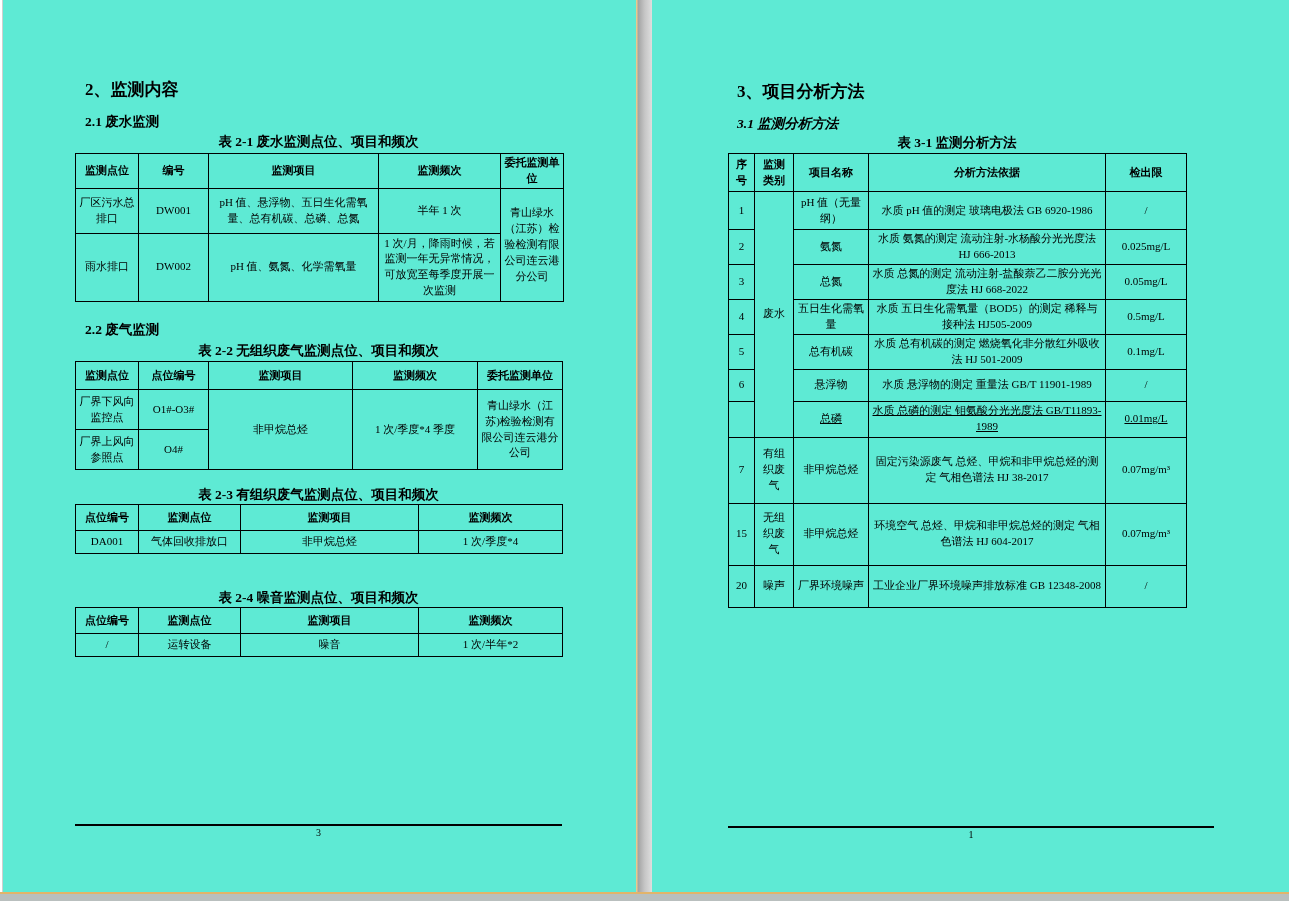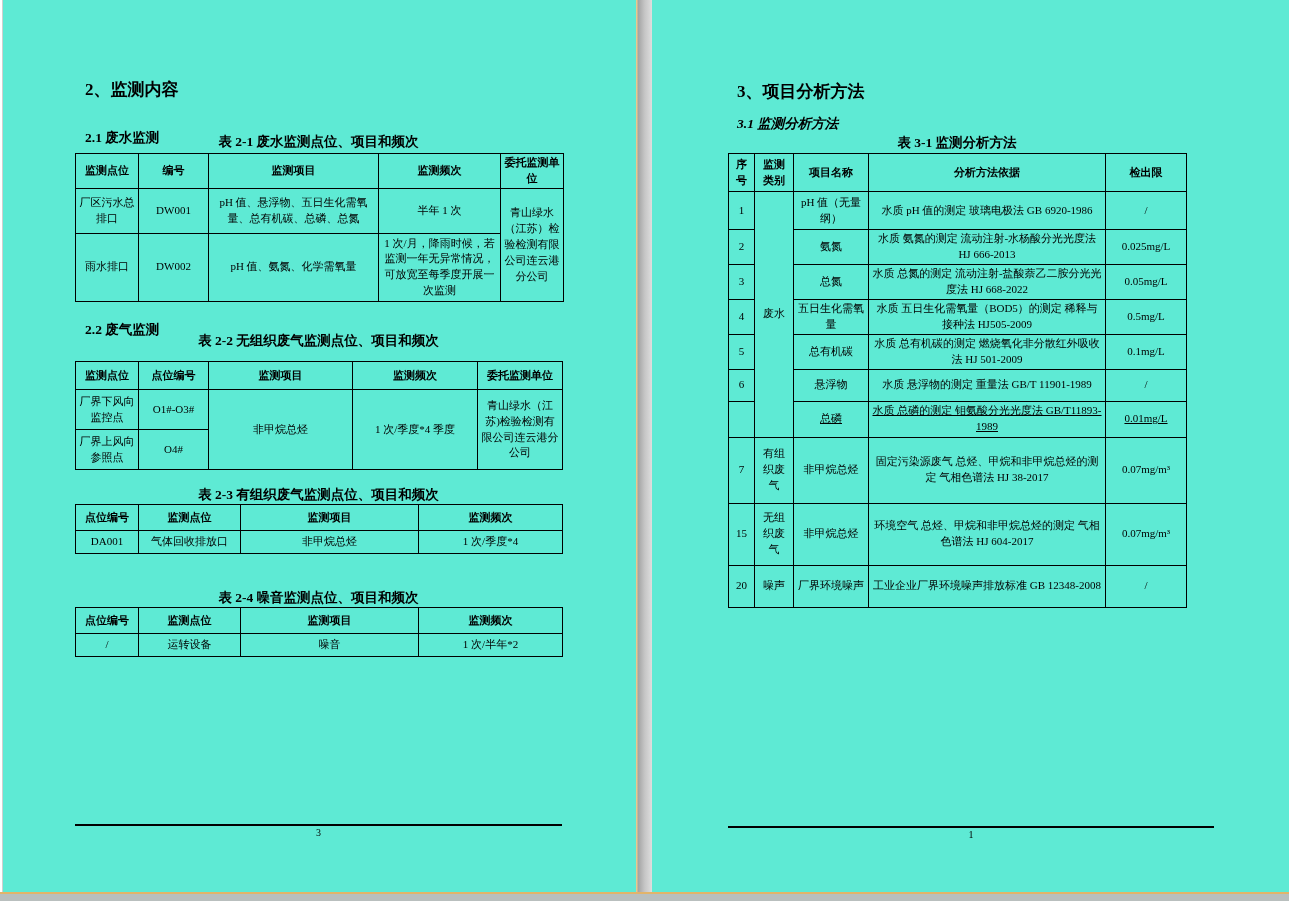--- a/index.html
+++ b/index.html
@@ -30,21 +30,21 @@
 </head>
 <body>
 
 <div class="canvas">
 
   <div class="left-rule"></div>
 
   <div class="page page-left">
 
     <div class="h1" style="left:82px;top:78px;">2、监测内容</div>
-    <div class="h2" style="left:82px;top:113px;margin-top:16px;">2.1 废水监测</div>
+    <div class="h2" style="left:82px;top:113px;">2.1 废水监测</div>
 
     <div class="tcap" style="left:72px;top:133px;width:487px;">表 2-1  废水监测点位、项目和频次</div>
     <table style="left:72px;top:153px;width:488px;">
       <colgroup>
           <col style="width:63px">
           <col style="width:70px">
           <col style="width:170px">
           <col style="width:122px">
           <col style="width:63px">
         </colgroup>
@@ -67,21 +67,21 @@
         <td>雨水排口</td>
         <td>DW002</td>
         <td>pH 值、氨氮、化学需氧量</td>
         <td>1 次/月，降雨时候，若监测一年无异常情况，可放宽至每季度开展一次监测</td>
       </tr>
     </tbody>
       </table>
 
     <div class="h2" style="left:82px;top:321px;">2.2 废气监测</div>
 
-    <div class="tcap" style="left:72px;top:332px;width:487px;">表 2-2  无组织废气监测点位、项目和频次</div>
+    <div class="tcap" style="left:72px;top:342px;width:487px;">表 2-2  无组织废气监测点位、项目和频次</div>
     <table style="left:72px;top:361px;width:487px;">
       <colgroup>
           <col style="width:63px">
           <col style="width:70px">
           <col style="width:144px">
           <col style="width:125px">
           <col style="width:85px">
         </colgroup>
       <tbody>
           <tr style="height:28px;">

